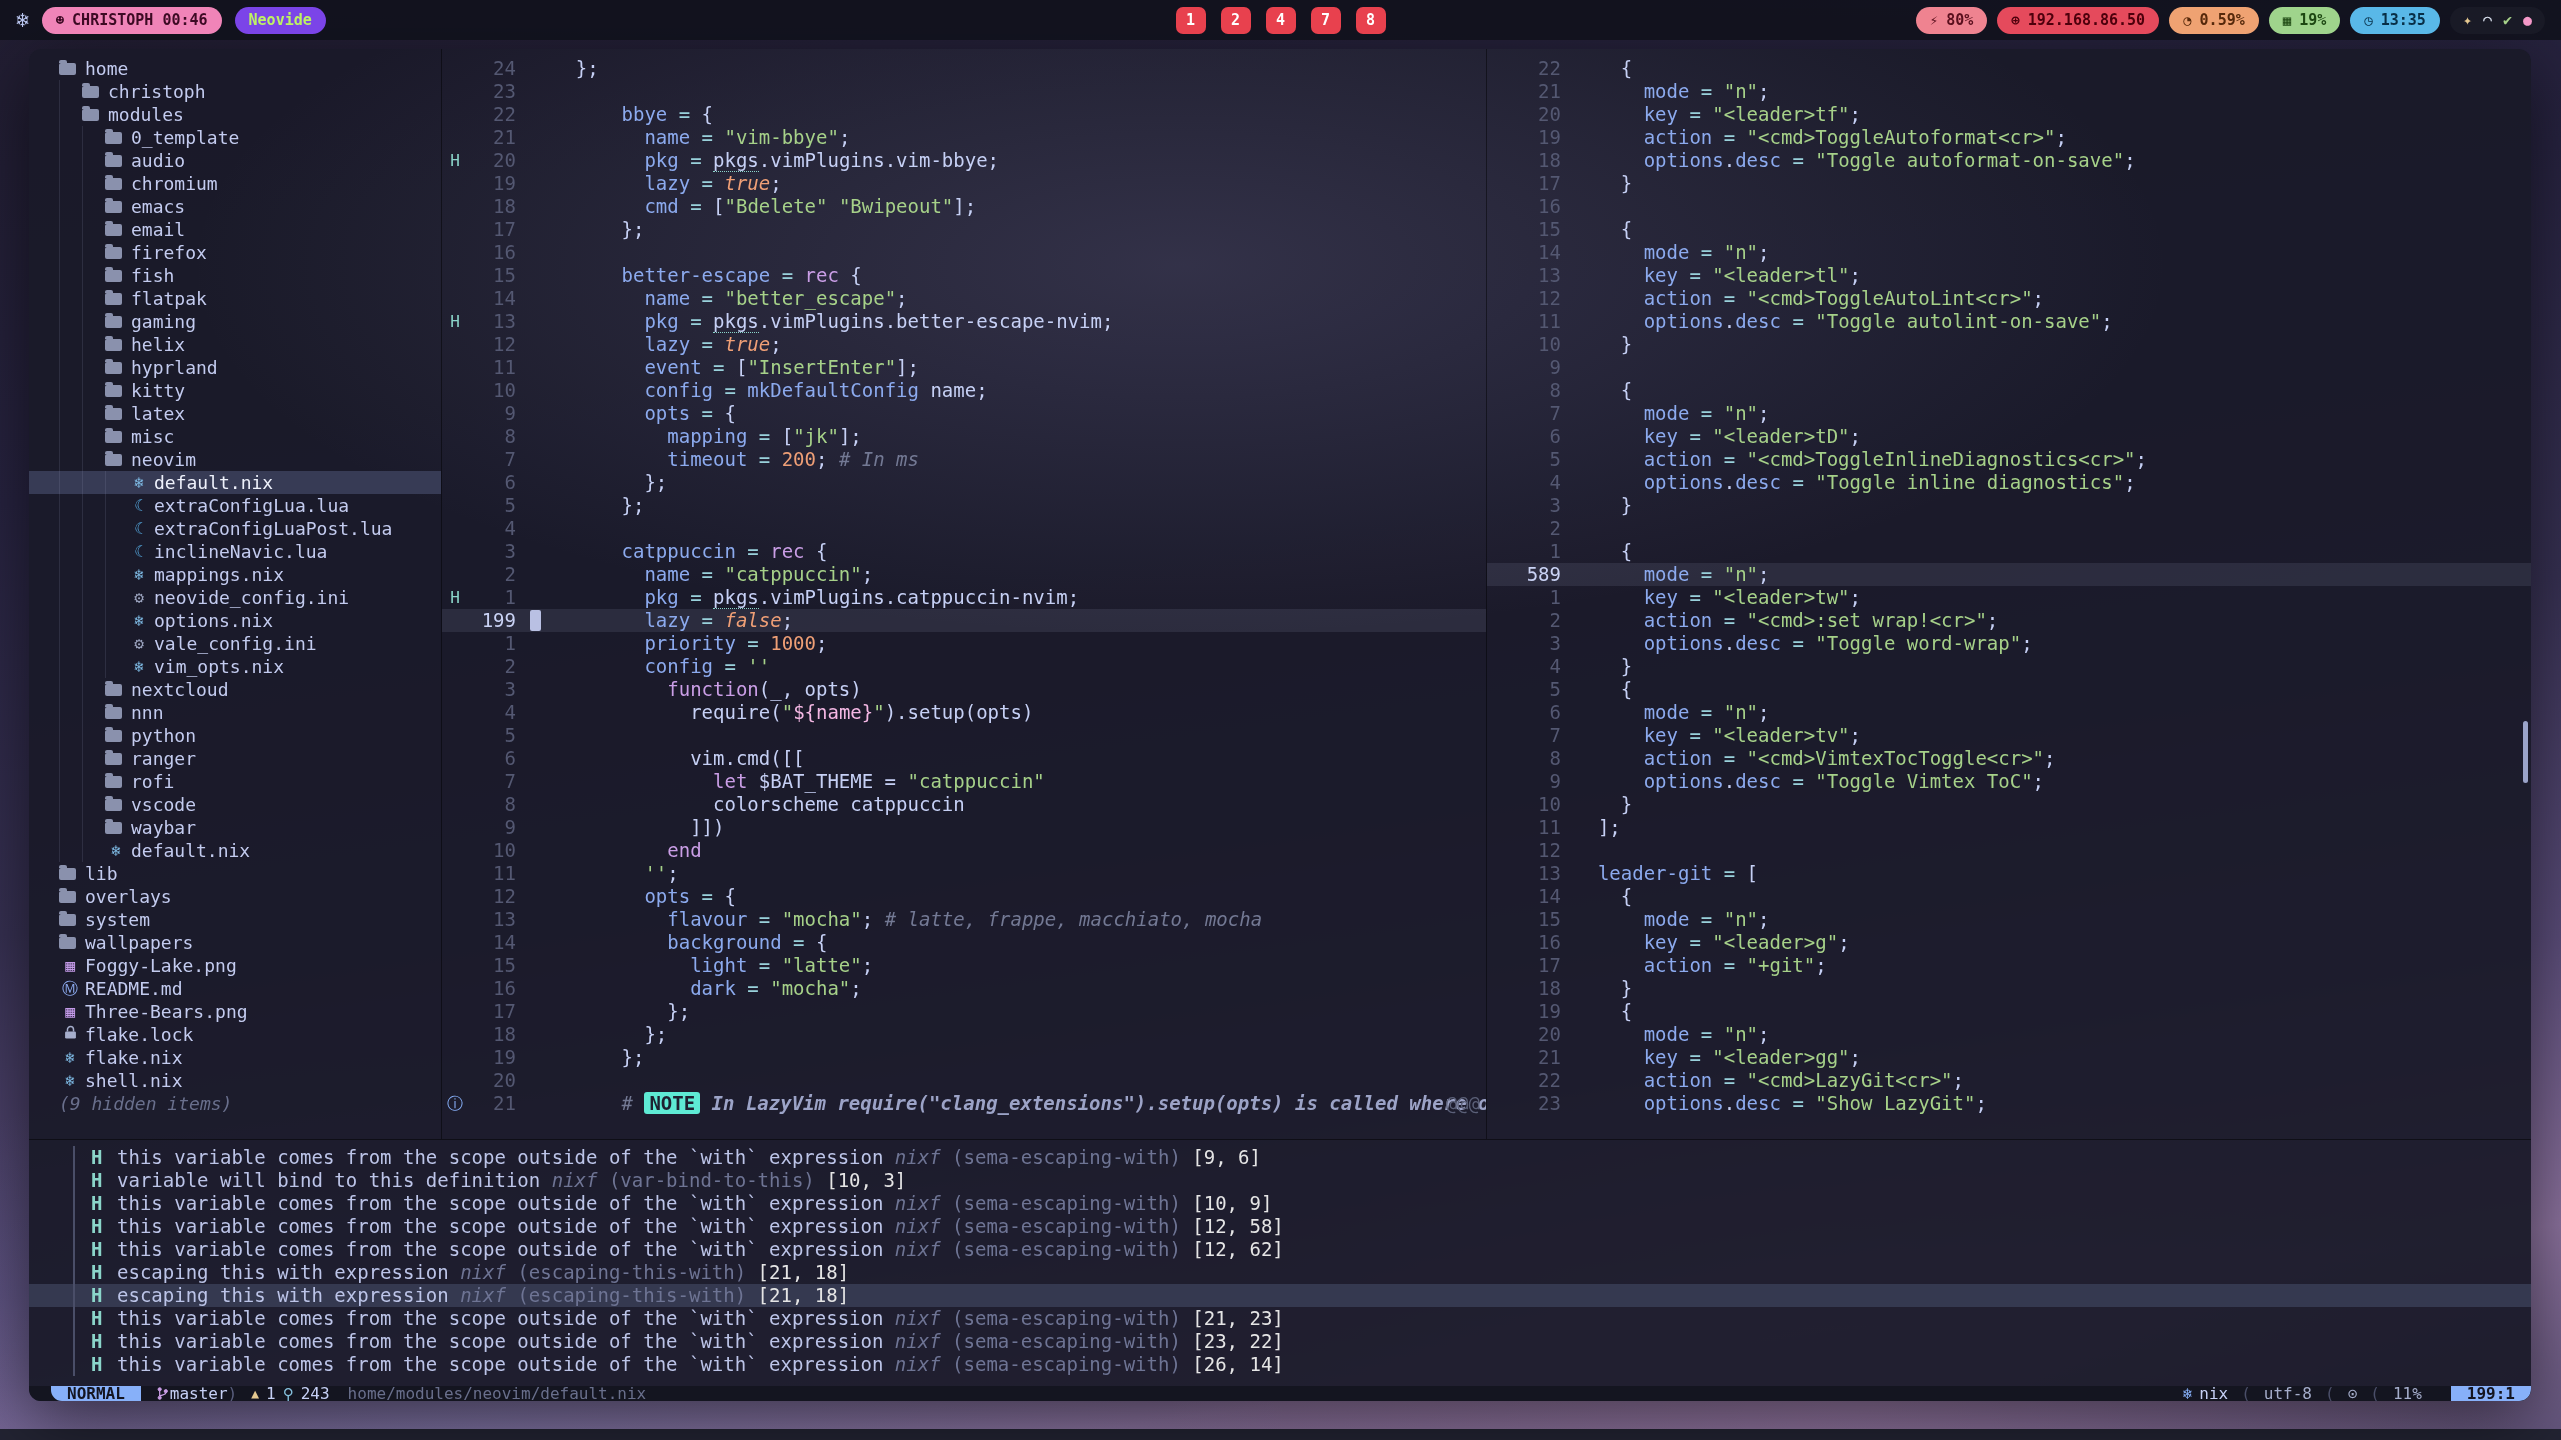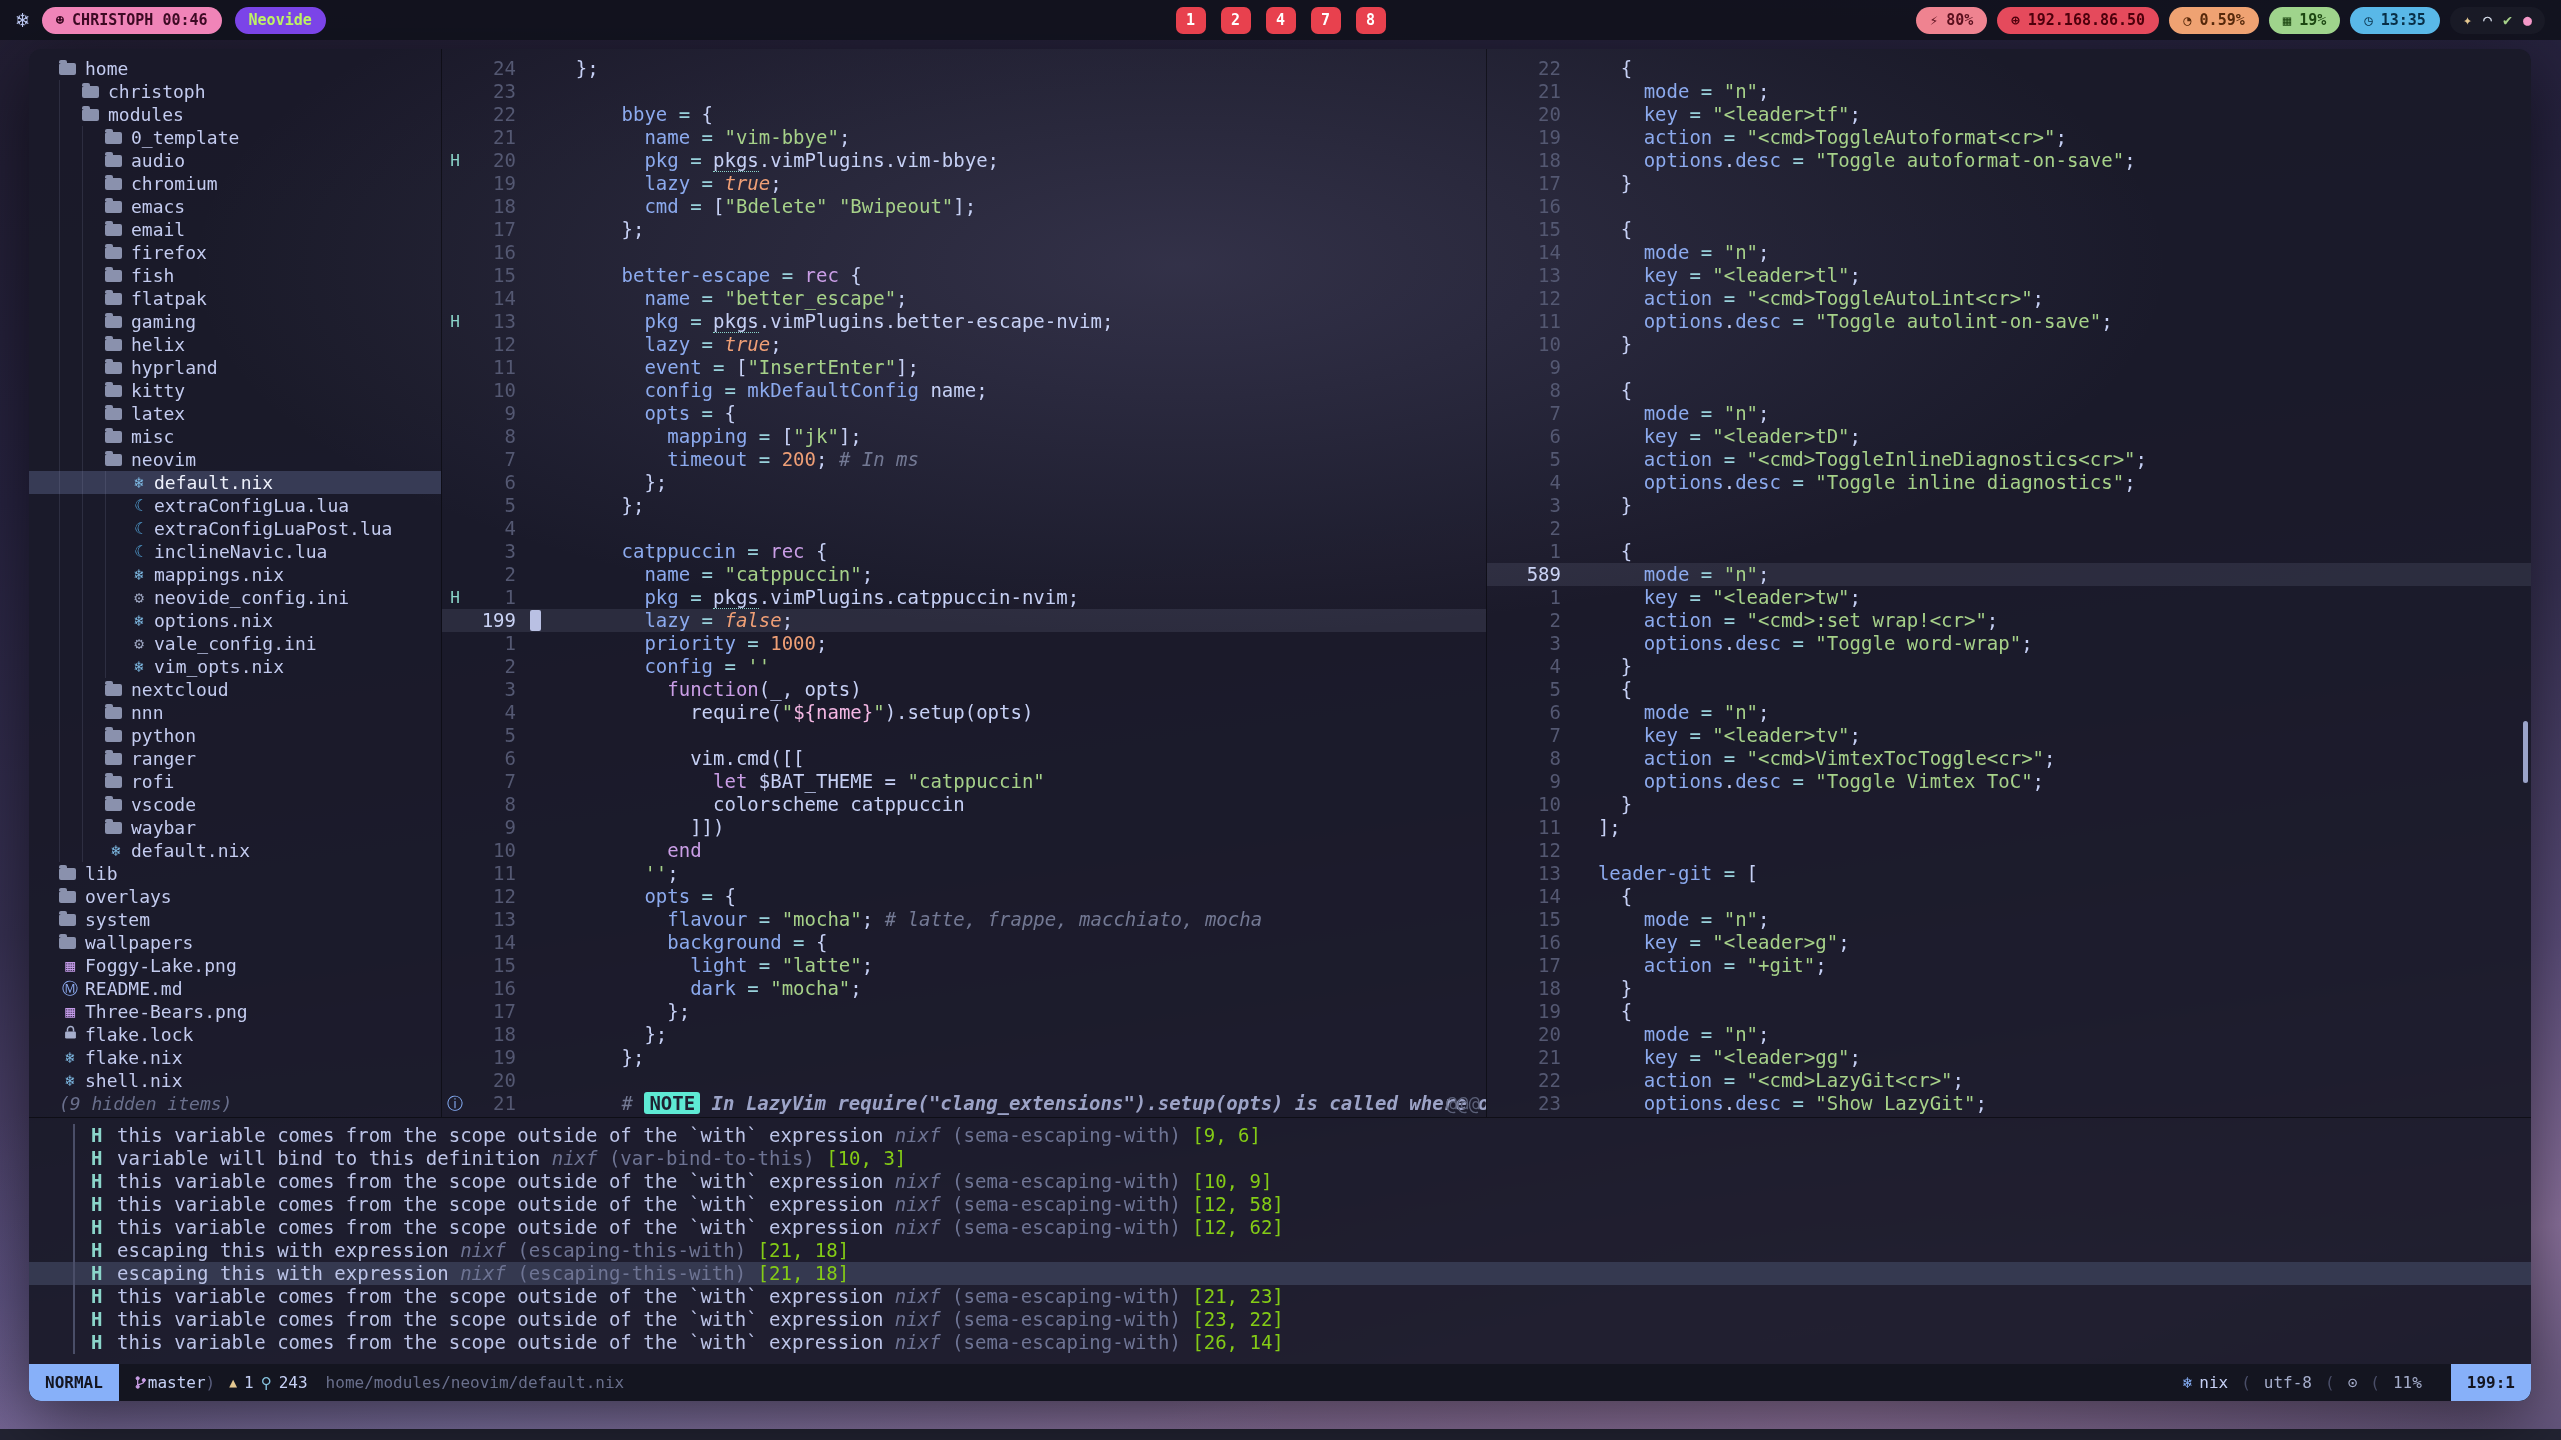--- a/index.html
+++ b/index.html
@@ -78,25 +78,25 @@
   
   .trouble{height:240px;flex:none;border-top:1px solid rgba(0,0,0,0.5);
     font-size:19px;line-height:23px;padding-top:6px;position:relative;z-index:1;}
   .trow{height:23px;display:flex;align-items:center;white-space:pre;}
   .trow.sel{background:#353950;}
   .tguide{width:16px;height:23px;flex:none;margin-left:44px;border-left:2px solid #4a4e68;}
   .tsev{width:26px;flex:none;color:#8bd5ca;font-weight:bold;}
   .tmsg{color:#bcc4e8;}
   .tsrc{color:#6e7494;font-style:italic;}
   .trule{color:#6e7494;}
-  .tloc{color:#84cc16;}
+  .tloc{color:#e5e5e5;}
 
   
-  .statusline{height:37px;flex:none;background:#141520;display:flex;align-items:center;
-    font-size:16px;position:relative;z-index:1;}
+  .statusline{height:15px;flex:none;background:#141520;display:flex;align-items:center;
+    font-size:16px;position:relative;z-index:1;padding-left:22px;}
   .sl-mode{background:#87b0f9;color:#141520;font-weight:bold;padding:0 16px;height:100%;
     display:flex;align-items:center;border-radius:0 0 0 11px;}
   .sl-branch{display:flex;align-items:center;margin-left:14px;color:#c6d0f5;}
   .sl-branch-ic svg{display:block;}
   .sl-close{color:#595e7d;}
   .sl-diag{margin-left:14px;display:flex;gap:7px;align-items:center;color:#c6d0f5;}
   .sl-warn-ic{color:#e5c890;font-size:13px;}
   .sl-hint-ic{color:#85c1dc;font-size:15px;}
   .sl-path{margin-left:18px;color:#696f8c;}
   .sl-right{margin-left:auto;display:flex;align-items:center;gap:13px;color:#a5adcb;height:100%;}

